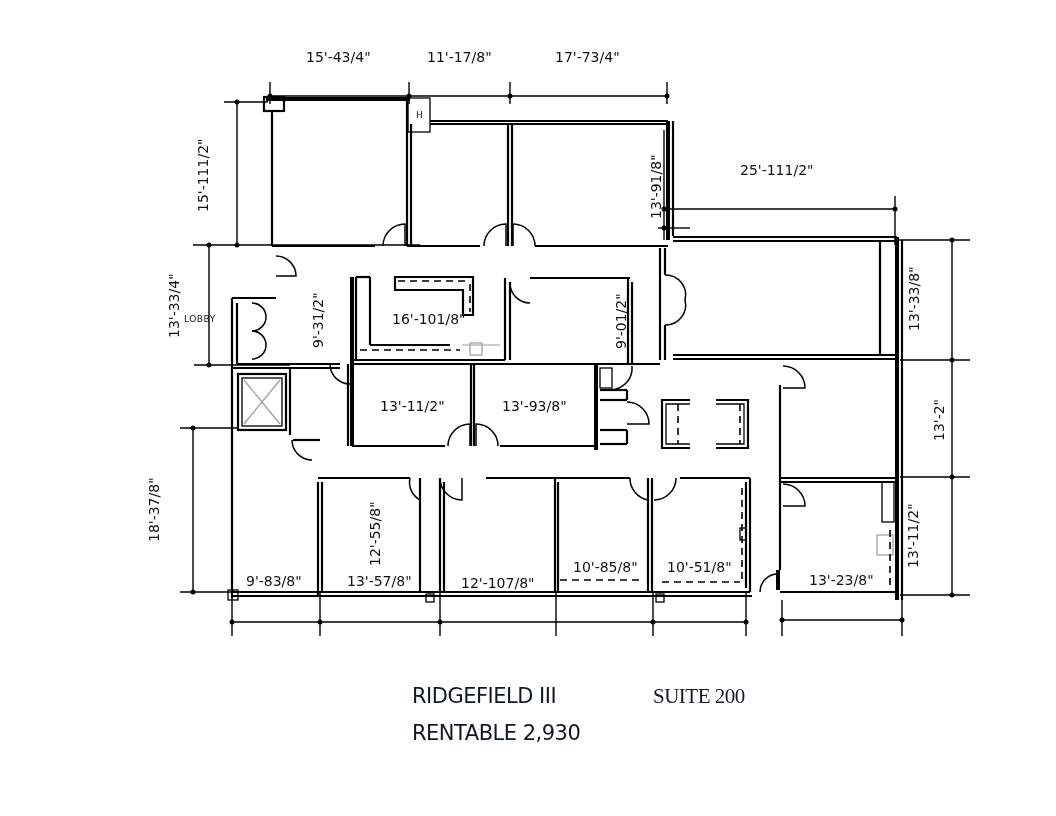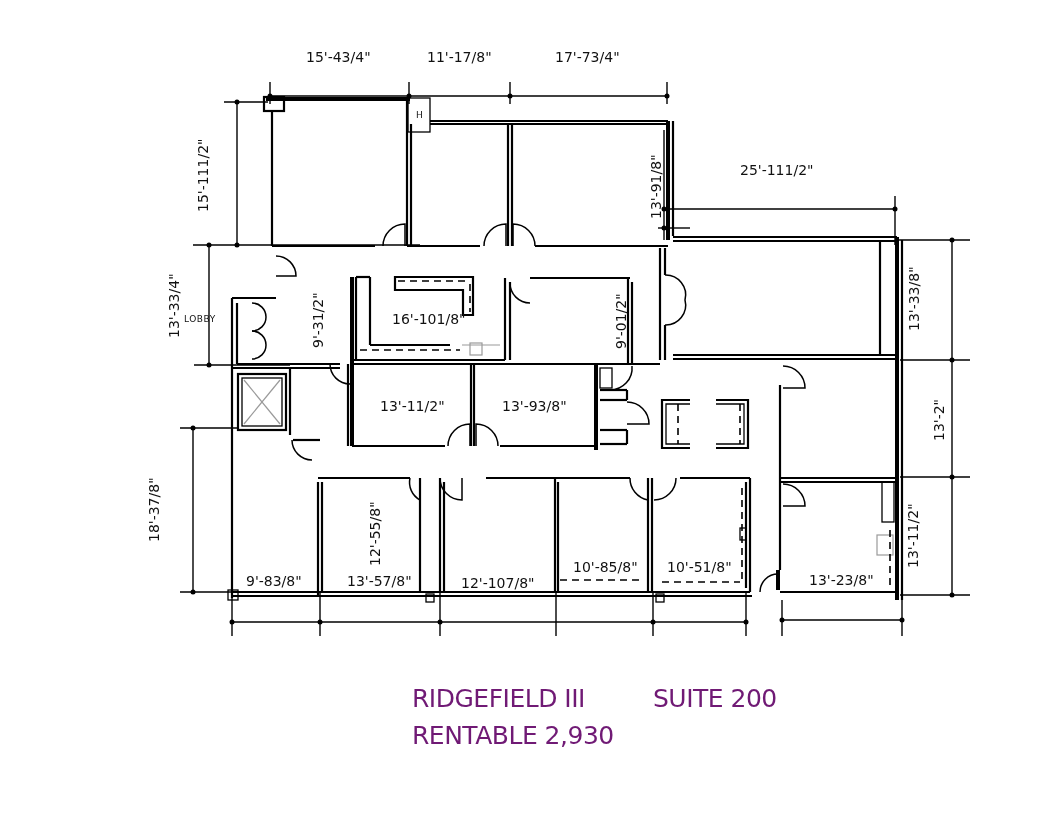--- a/index.html
+++ b/index.html
@@ -8,21 +8,21 @@
     .w { stroke: #000; stroke-width: 2.2; fill: none; }
     .wt { stroke: #000; stroke-width: 4; fill: none; }
     .thin { stroke: #000; stroke-width: 1.3; fill: none; }
     .dim { stroke: #000; stroke-width: 1.4; fill: none; }
     .dash { stroke: #000; stroke-width: 1.6; fill: none; stroke-dasharray: 7 5; }
     .door { stroke: #000; stroke-width: 1.5; fill: none; }
     .grey { stroke: #9a9a9a; stroke-width: 1.2; fill: none; }
     .dot { fill: #000; }
     .lbl { font-family: "DejaVu Sans", sans-serif; font-size: 14px; fill: #111; }
     .lbl-s { font-family: "DejaVu Sans", sans-serif; font-size: 9px; fill: #111; letter-spacing: 0.5px; }
-    .title { position: absolute; font-family: "DejaVu Sans", sans-serif; font-size: 25px; color: #701a75; white-space: nowrap; letter-spacing: -0.5px; }
+    .title { position: absolute; font-family: "DejaVu Sans", sans-serif; font-size: 21px; color: #0f172a; white-space: nowrap; letter-spacing: -0.5px; }
   </style>
 </head>
 <body>
 
 <svg id="plan" viewBox="0 0 1056 816" xmlns="http://www.w3.org/2000/svg">
 
   <g>
 
     <line class="dim" x1="268" y1="96" x2="668" y2="96"></line>
     <line class="dim" x1="270" y1="82" x2="270" y2="104"></line>
@@ -264,14 +264,14 @@
     <text class="lbl" x="347" y="586">13'-57/8"</text>
     <text class="lbl" transform="translate(380,566) rotate(-90)">12'-55/8"</text>
     <text class="lbl" x="461" y="588">12'-107/8"</text>
     <text class="lbl" x="573" y="572">10'-85/8"</text>
     <text class="lbl" x="667" y="572">10'-51/8"</text>
     <text class="lbl" x="809" y="585">13'-23/8"</text>
   </g>
 </svg>
 
 <div class="title" style="left:412px; top:684px;">RIDGEFIELD III</div>
-<div class="title" style="left:653px; top:684px;">SUITE 200</div>
+<div class="title" style="left:653px; top:684px;font-family:Liberation Serif, serif;">SUITE 200</div>
 <div class="title" style="left:412px; top:721px;">RENTABLE 2,930</div>
 
 </body></html>

